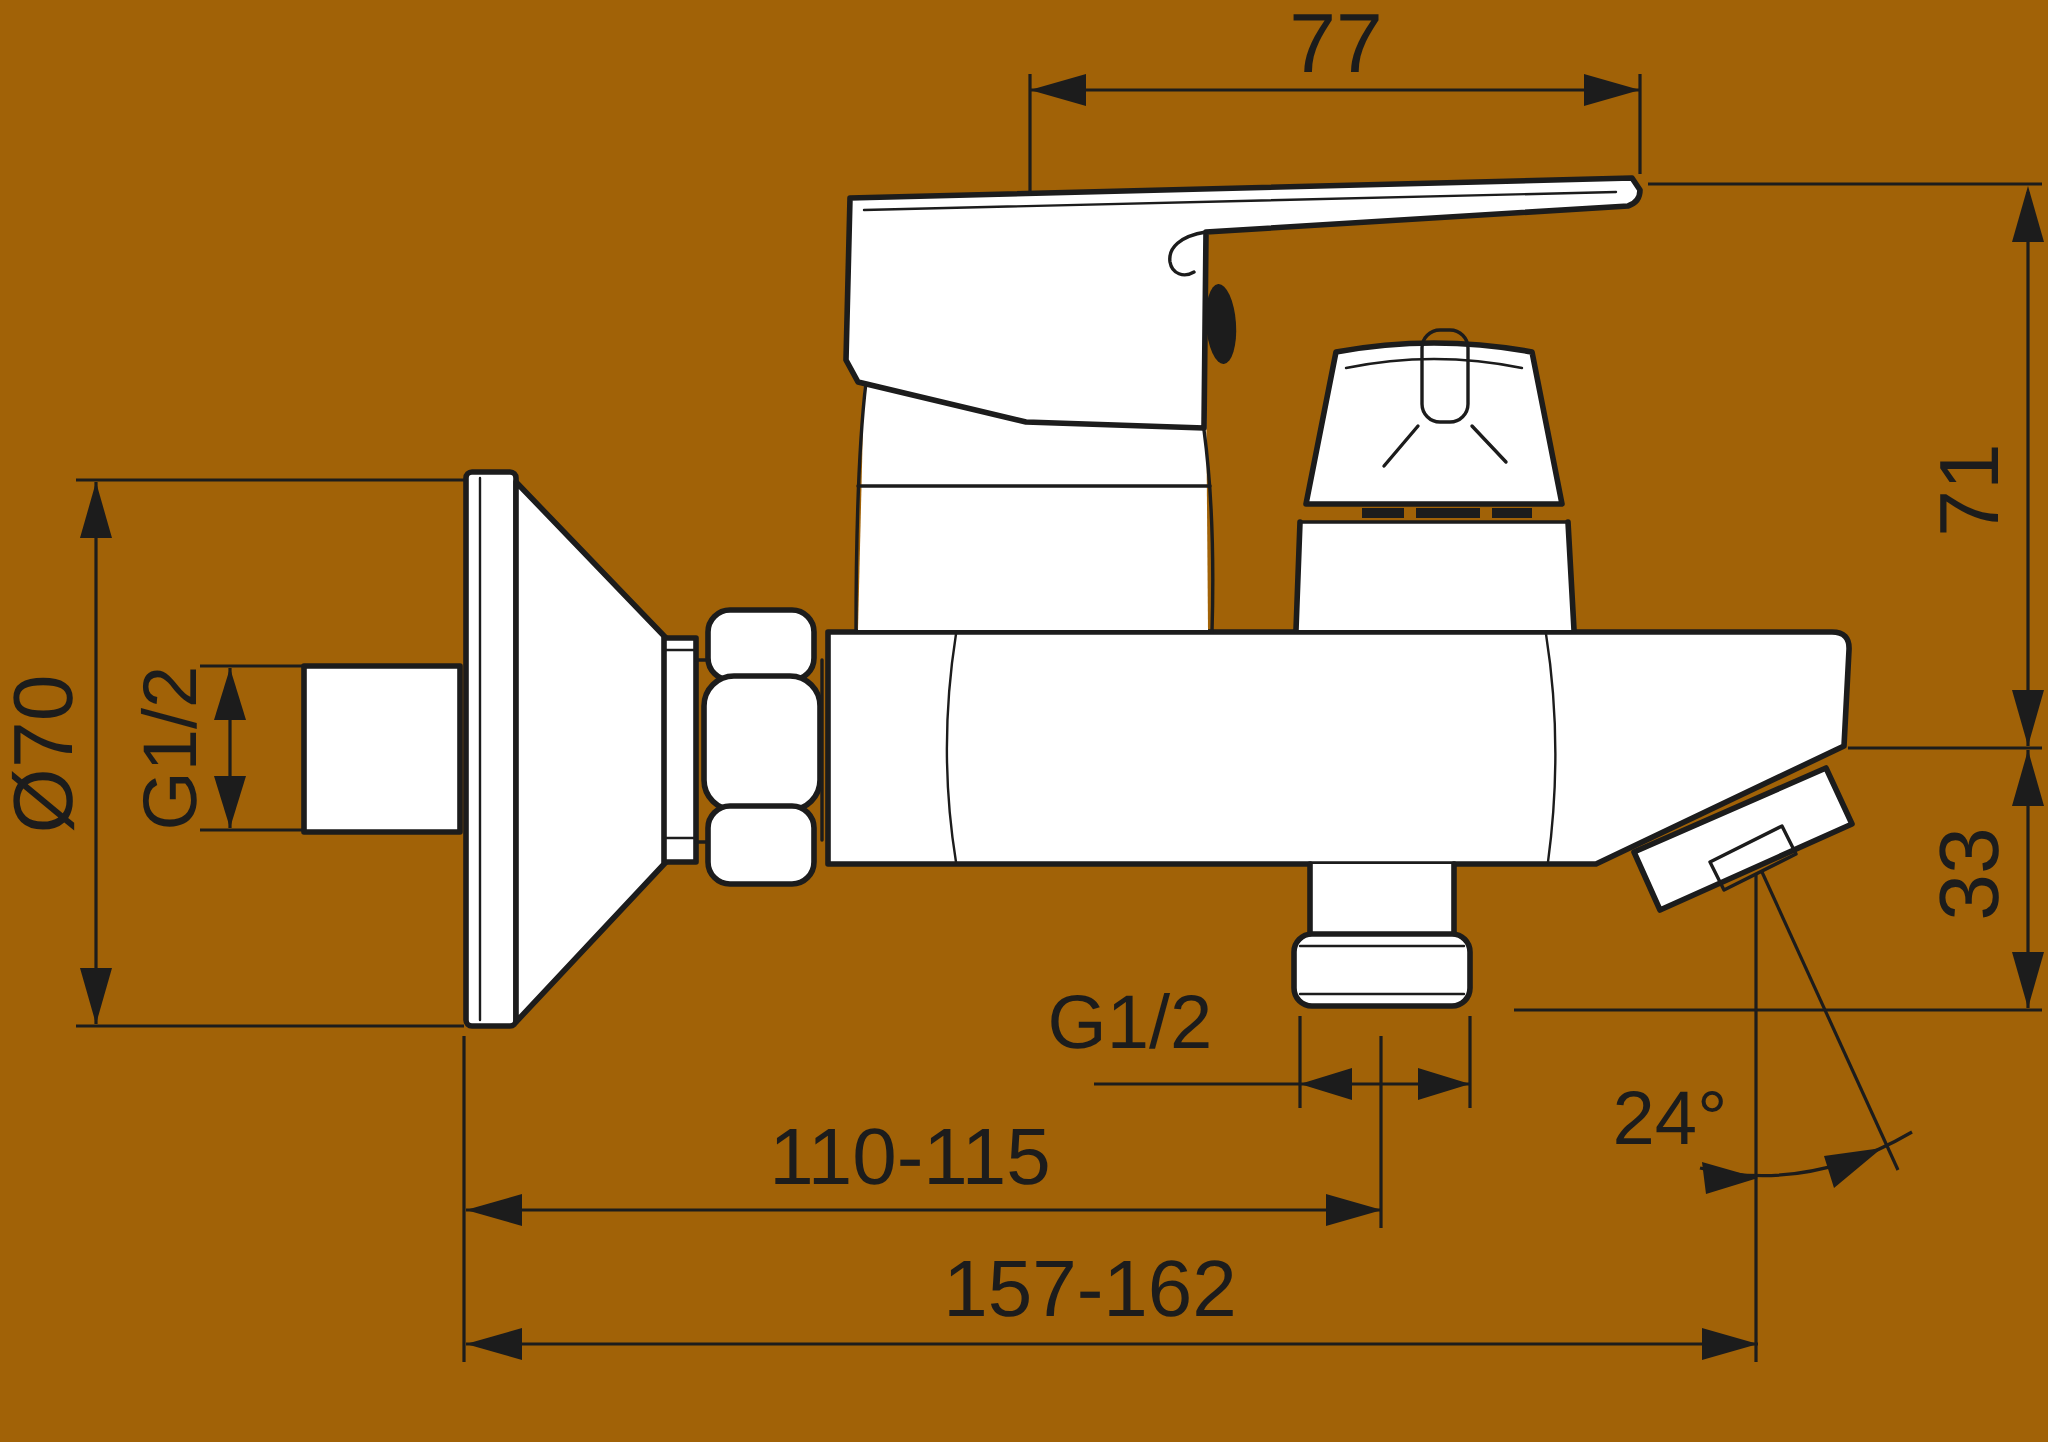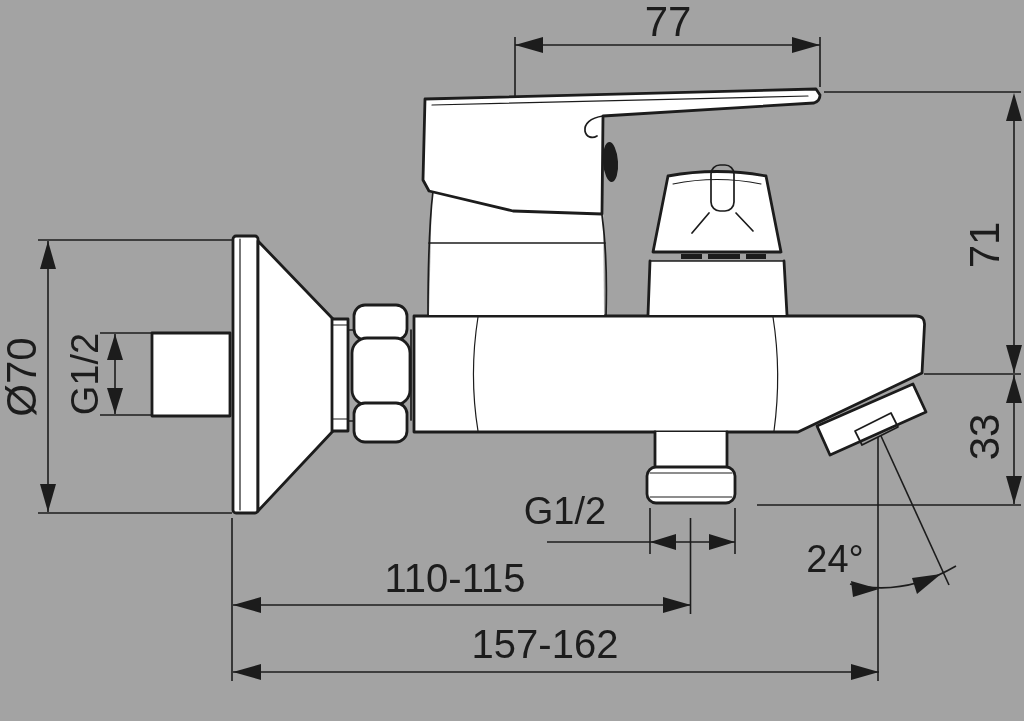--- a/index.html
+++ b/index.html
@@ -1,17 +1,17 @@
 <!DOCTYPE html>
 <html><head>
 <meta charset="utf-8">
 <style>
   html,body{margin:0;padding:0;background:#ffffff;}
   .stage{
-    width:1024px;height:721px;background:#a3a3a3;position:relative;overflow:hidden;
+    width:1024px;height:721px;background:#a16207;position:relative;overflow:hidden;
     font-family:"Liberation Sans", sans-serif;
   }
   svg{display:block;}
   text{
     font-family:"Liberation Sans","DejaVu Sans",sans-serif;
     fill:#1c1c1c;
   }
   .dim-num{font-size:42px;}
   .dim-range{font-size:40px;}
   .dim-thread{font-size:38px;}

